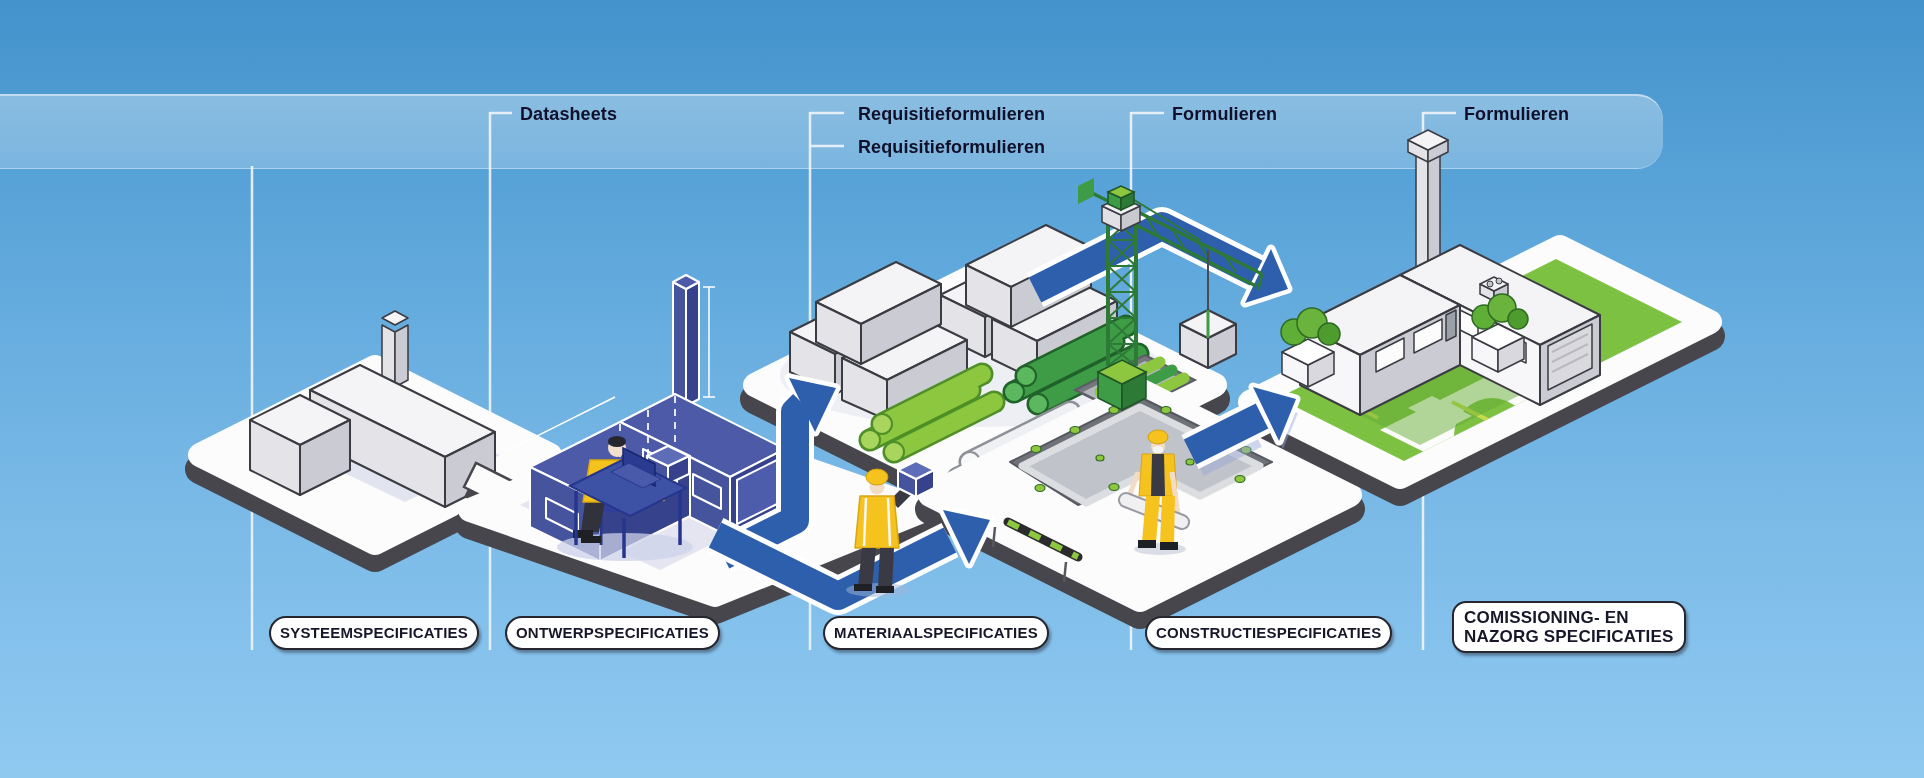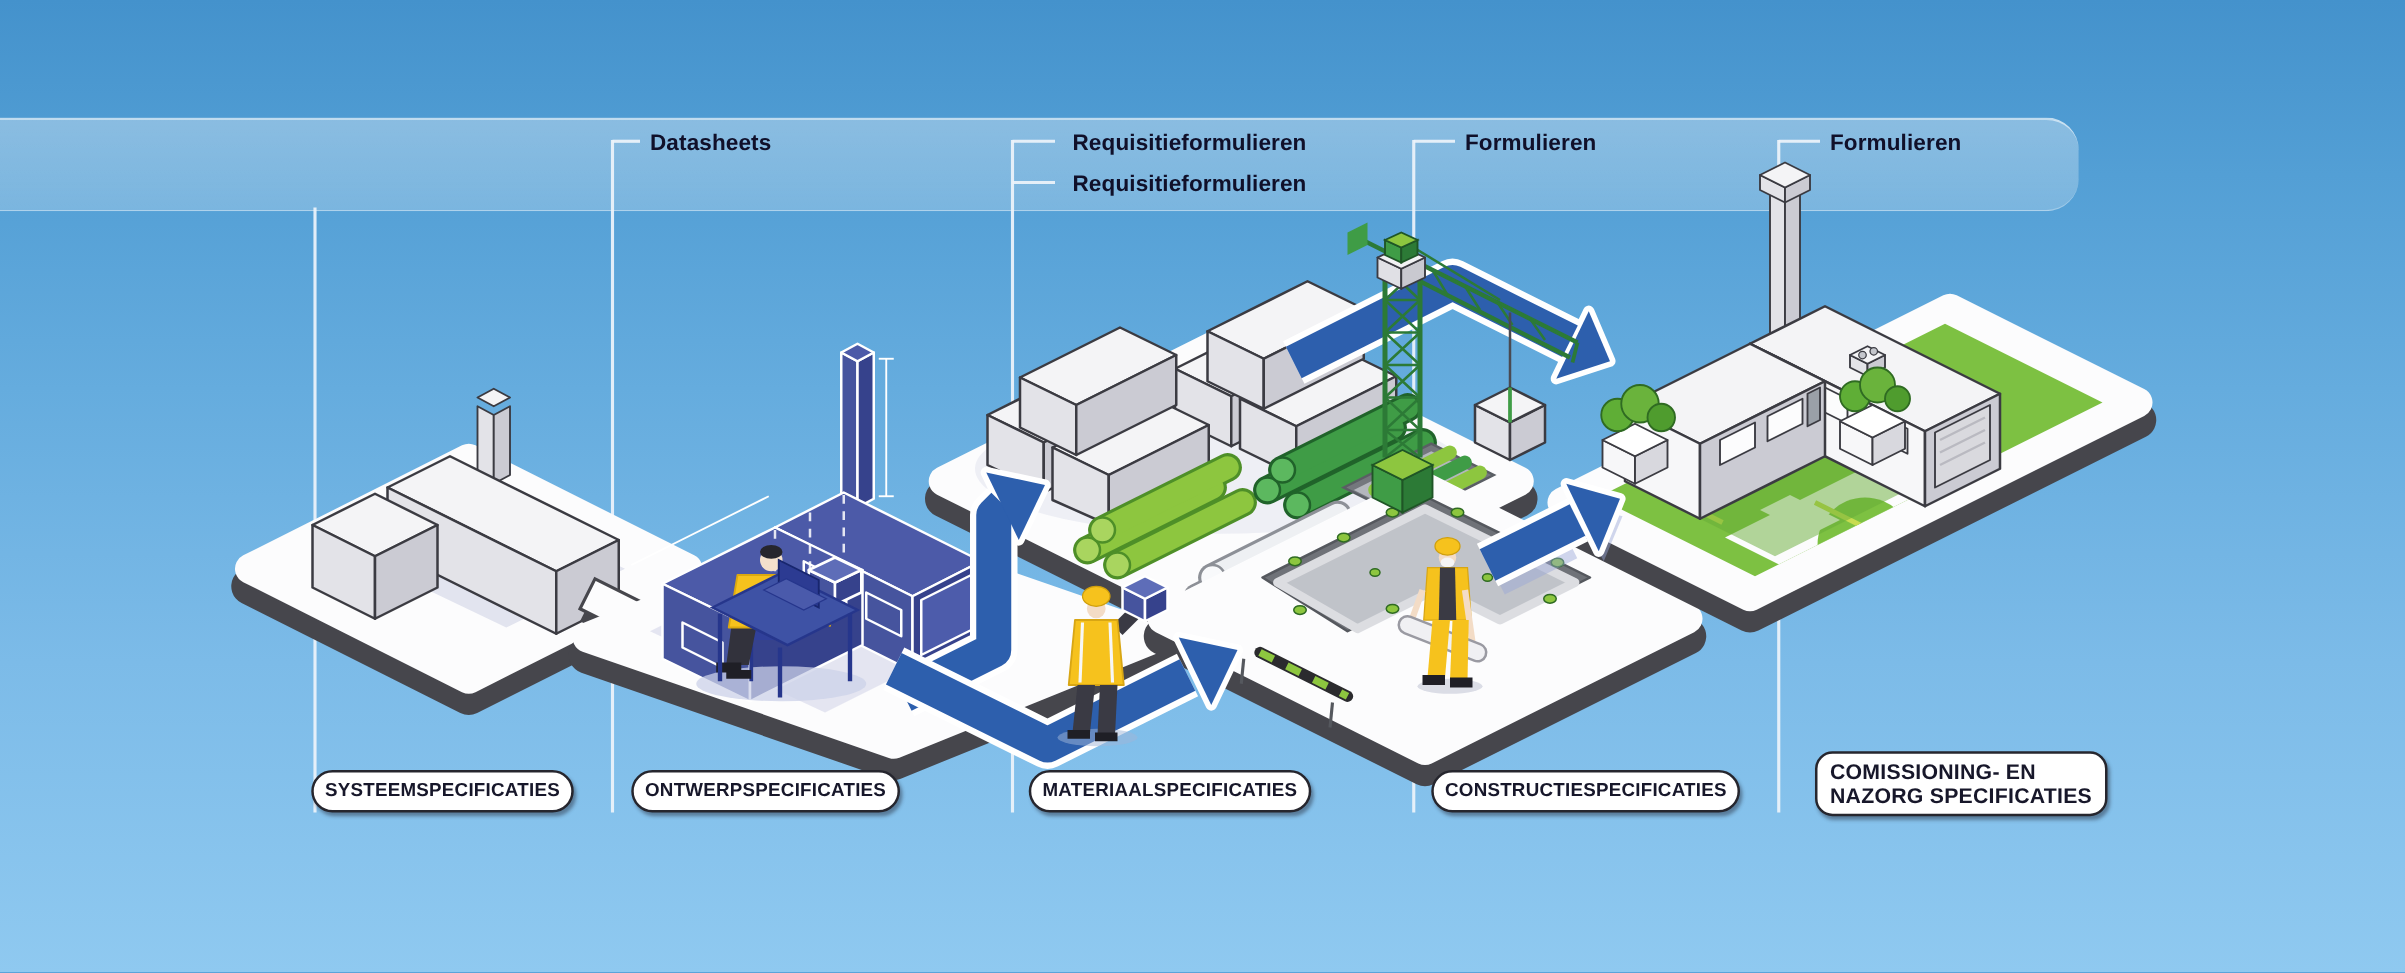--- a/index.html
+++ b/index.html
@@ -413,21 +413,21 @@
       <polygon points="1160,542 1178,542 1178,550 1160,550" fill="#1f1f26"></polygon>
     </g>
   </svg>
 
   <div class="toplabel" style="left:520px;top:104px">Datasheets</div>
   <div class="toplabel" style="left:858px;top:104px">Requisitieformulieren</div>
   <div class="toplabel" style="left:858px;top:137px">Requisitieformulieren</div>
   <div class="toplabel" style="left:1172px;top:104px">Formulieren</div>
   <div class="toplabel" style="left:1464px;top:104px">Formulieren</div>
 
-  <div class="pill" style="left:249px;top:616px">SYSTEEMSPECIFICATIES</div>
+  <div class="pill" style="left:269px;top:616px">SYSTEEMSPECIFICATIES</div>
   <div class="pill" style="left:823px;top:616px">MATERIAALSPECIFICATIES</div>
   <div class="pill" style="left:505px;top:616px">ONTWERPSPECIFICATIES</div>
   <div class="pill" style="left:1145px;top:616px">CONSTRUCTIESPECIFICATIES</div>
   <div class="pill two-line" style="left:1452px;top:601px">
     <div>COMISSIONING- EN</div>
     <div>NAZORG SPECIFICATIES</div>
   </div>
 
 </div>
 

